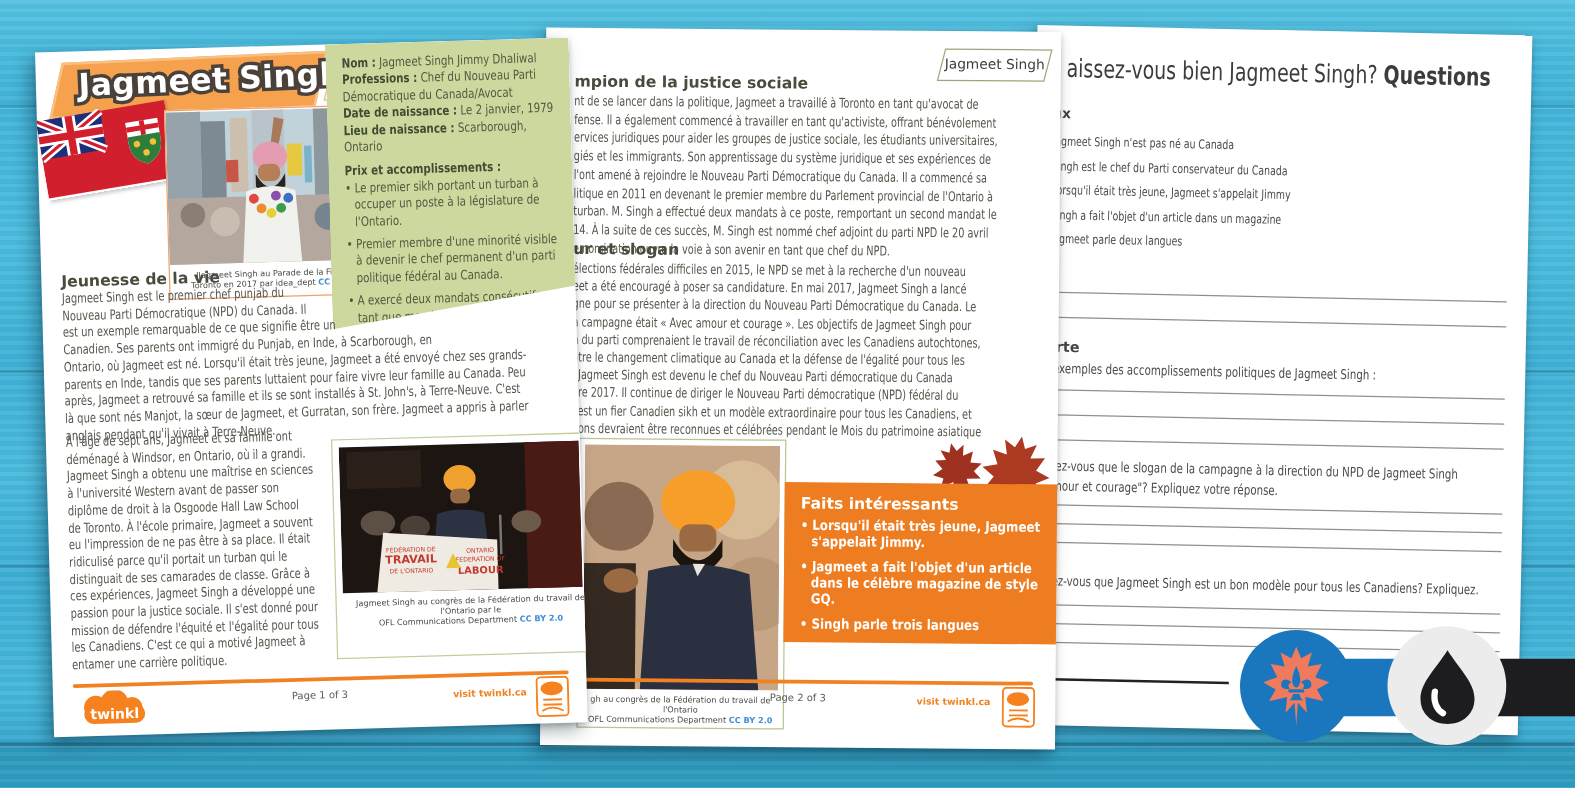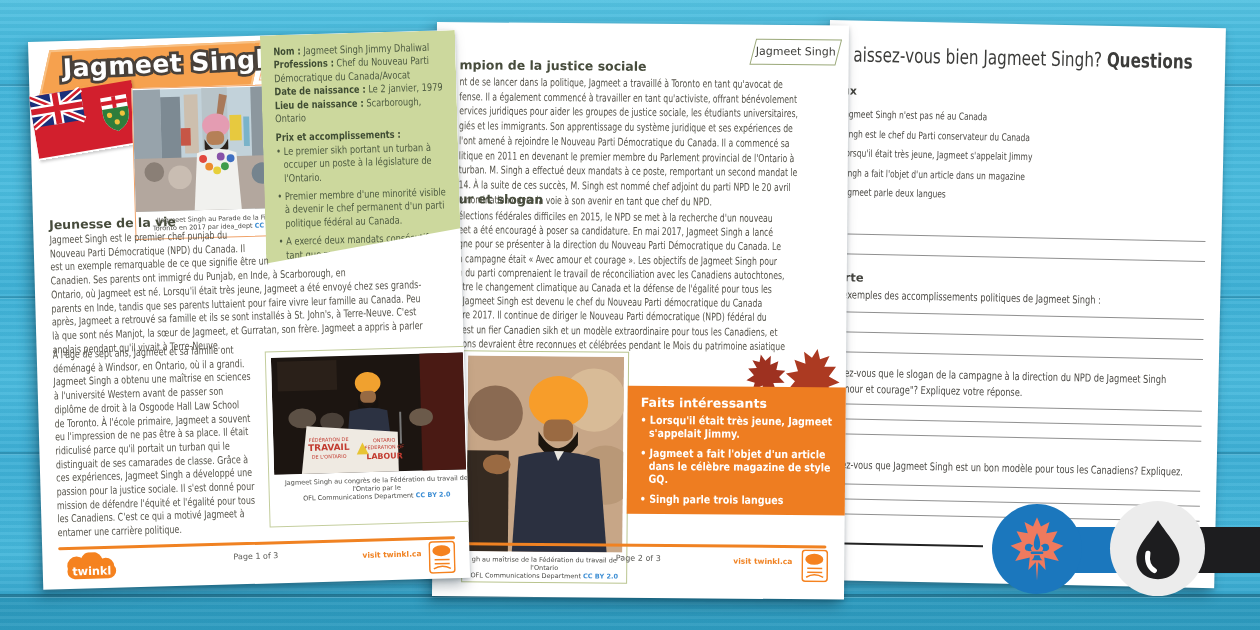--- a/index.html
+++ b/index.html
@@ -182,21 +182,21 @@
         <circle cx="140" cy="120" r="30" fill="#b99877"></circle>
         <rect x="0" y="96" width="42" height="102" fill="#352a21"></rect>
         <ellipse cx="30" cy="110" rx="14" ry="10" fill="#9a6a42"></ellipse>
         <ellipse cx="92" cy="46" rx="30" ry="26" fill="#f79d2a"></ellipse>
         <rect x="77" y="64" width="30" height="22" rx="8" fill="#9a6a42"></rect>
         <path d="M72 76 Q92 110 112 76 L112 90 Q92 118 72 90 Z" fill="#1c150e"></path>
         <path d="M52 102 Q92 90 134 104 L142 198 L46 198 Z" fill="#2b3040"></path>
         <path d="M88 96 L92 106 L98 96 Z" fill="#e9e6df"></path>
       </svg>
       <div class="caption">
-        <div><span>gh au maîtrise de la Fédération du travail de l'Ontario</span></div>
+        <div><span>gh au congrès de la Fédération du travail de l'Ontario</span></div>
         <div><span>OFL Communications Department </span><span class="cc">CC BY 2.0</span></div>
       </div>
     </div>
 
     <div class="abs facts">
       <div class="facts-title">Faits intéressants</div>
       <div class="facts-list cond lines">
           <div class="tl">Lorsqu'il était très jeune, Jagmeet s'appelait Jimmy.</div>
           <div class="tl">Jagmeet a fait l'objet d'un article dans le célèbre magazine de style GQ.</div>
           <div class="tl">Singh parle trois langues</div>

